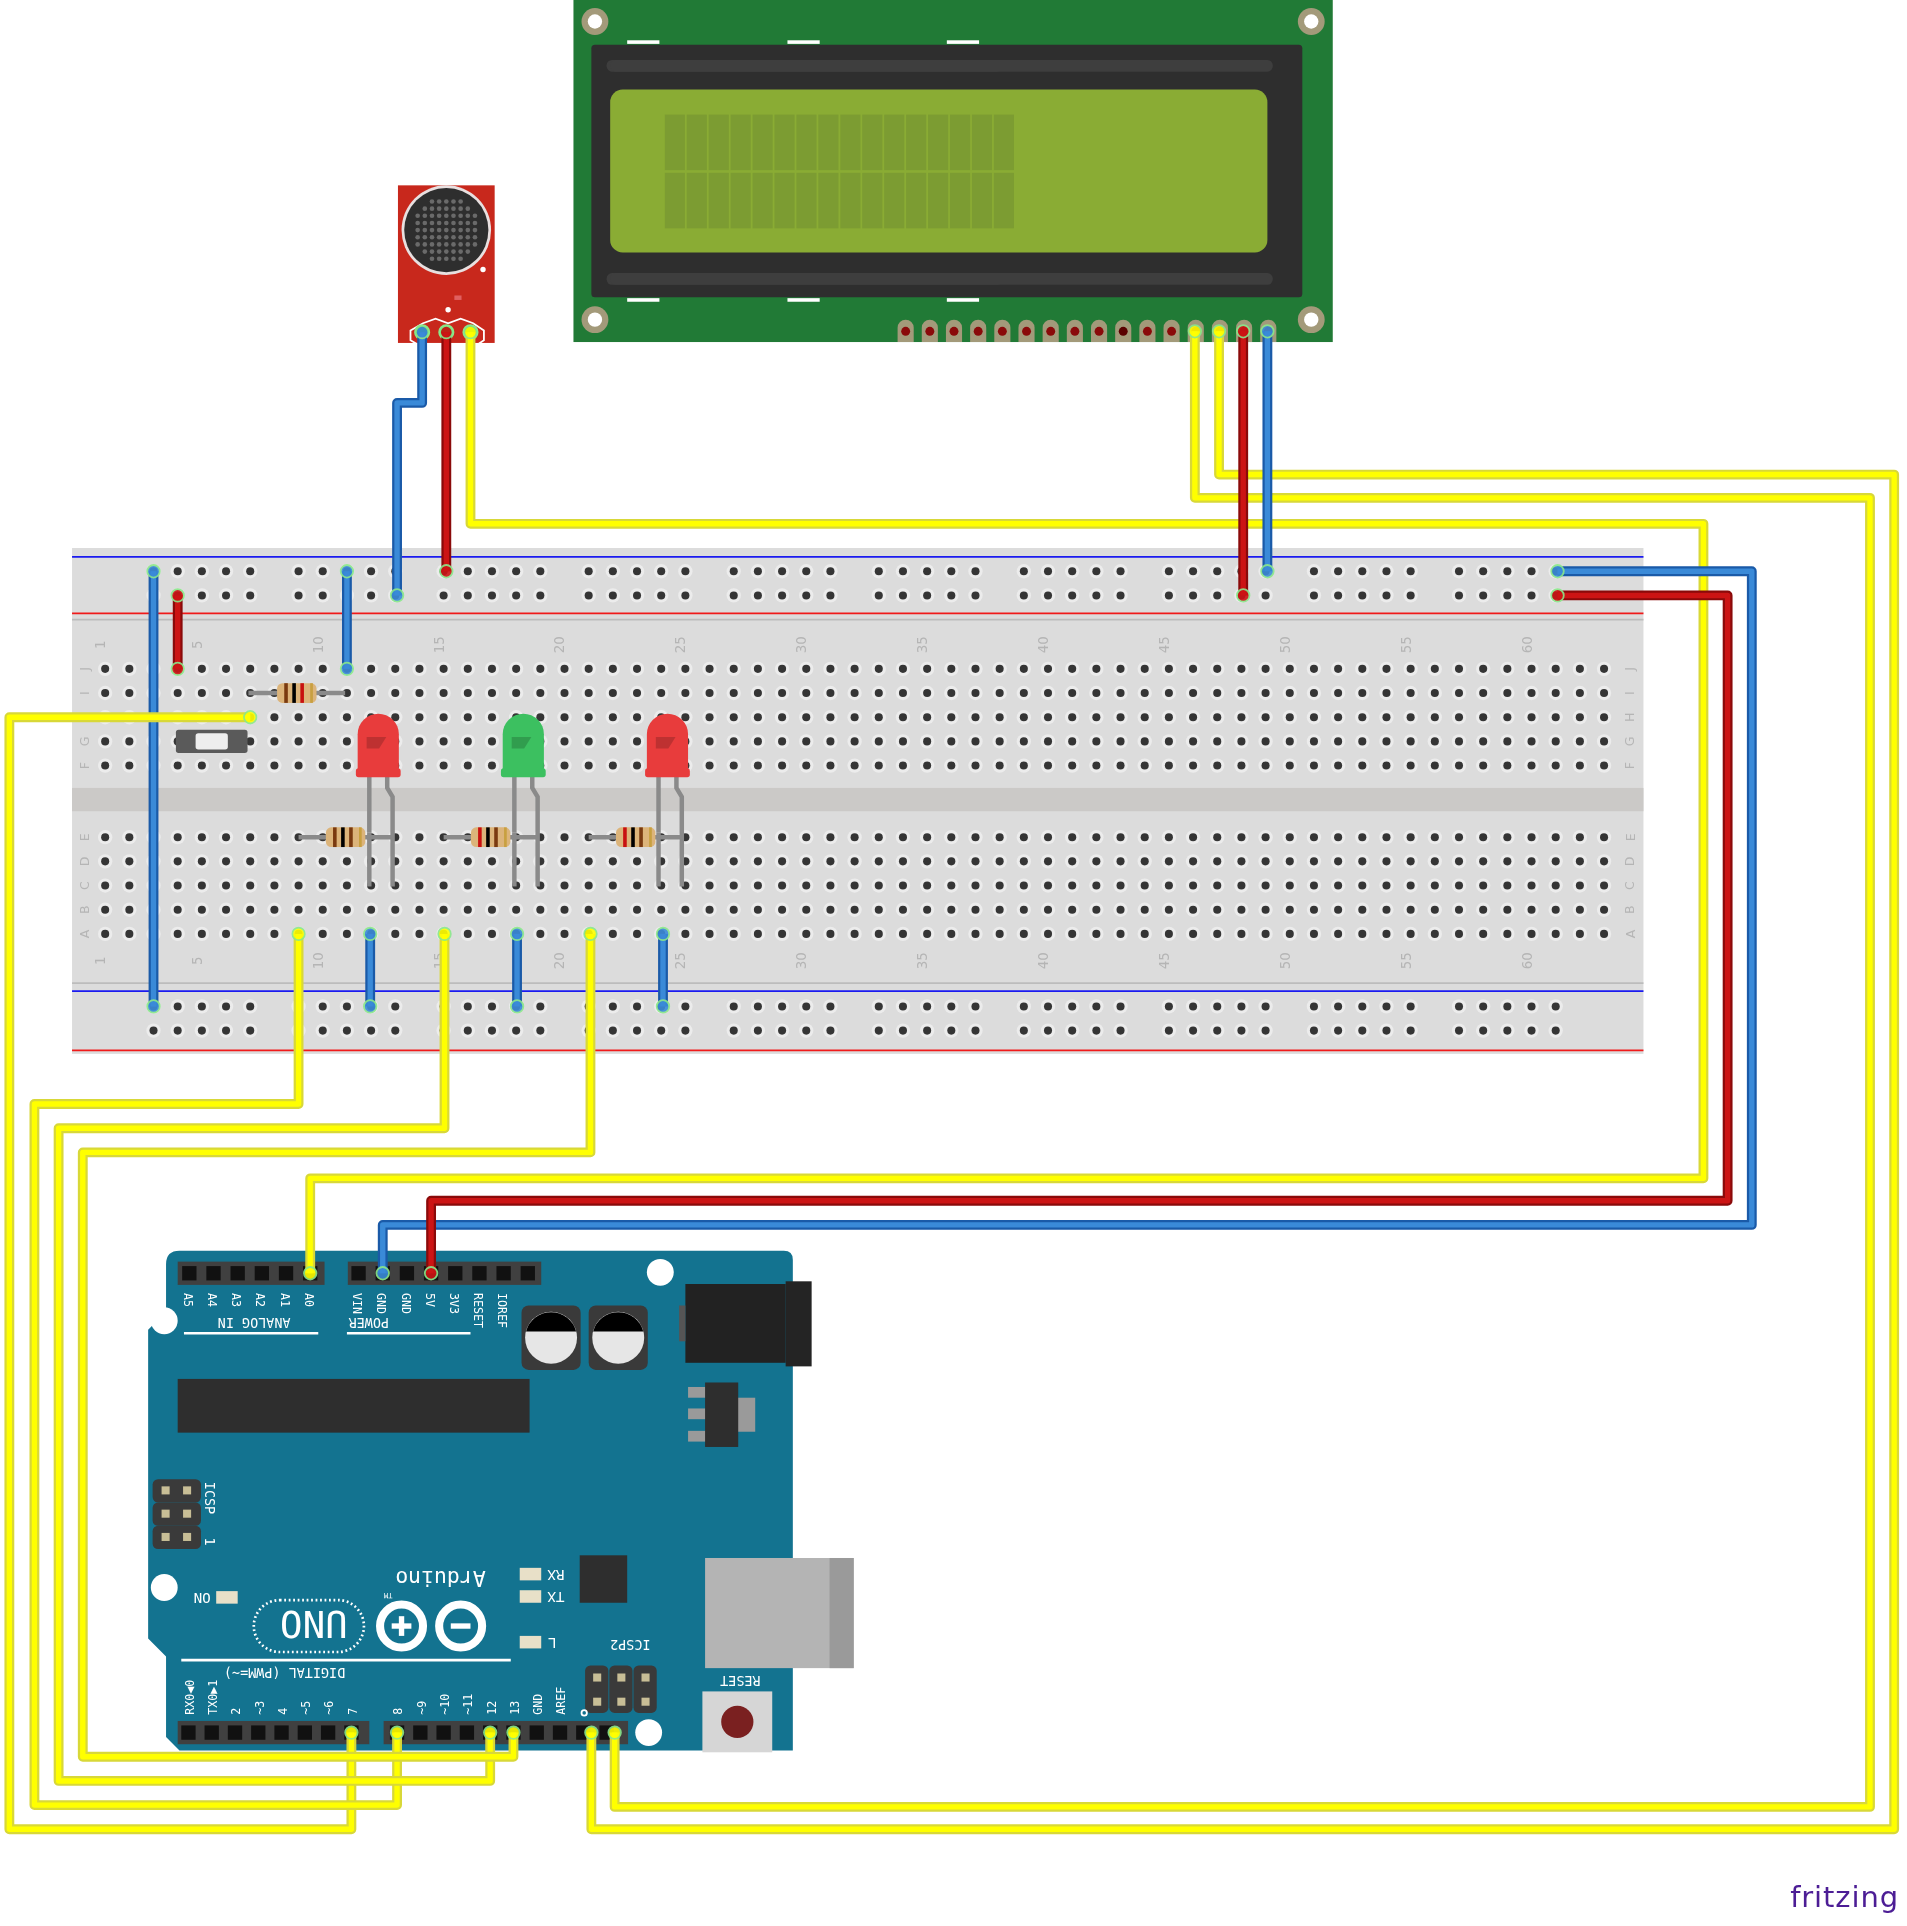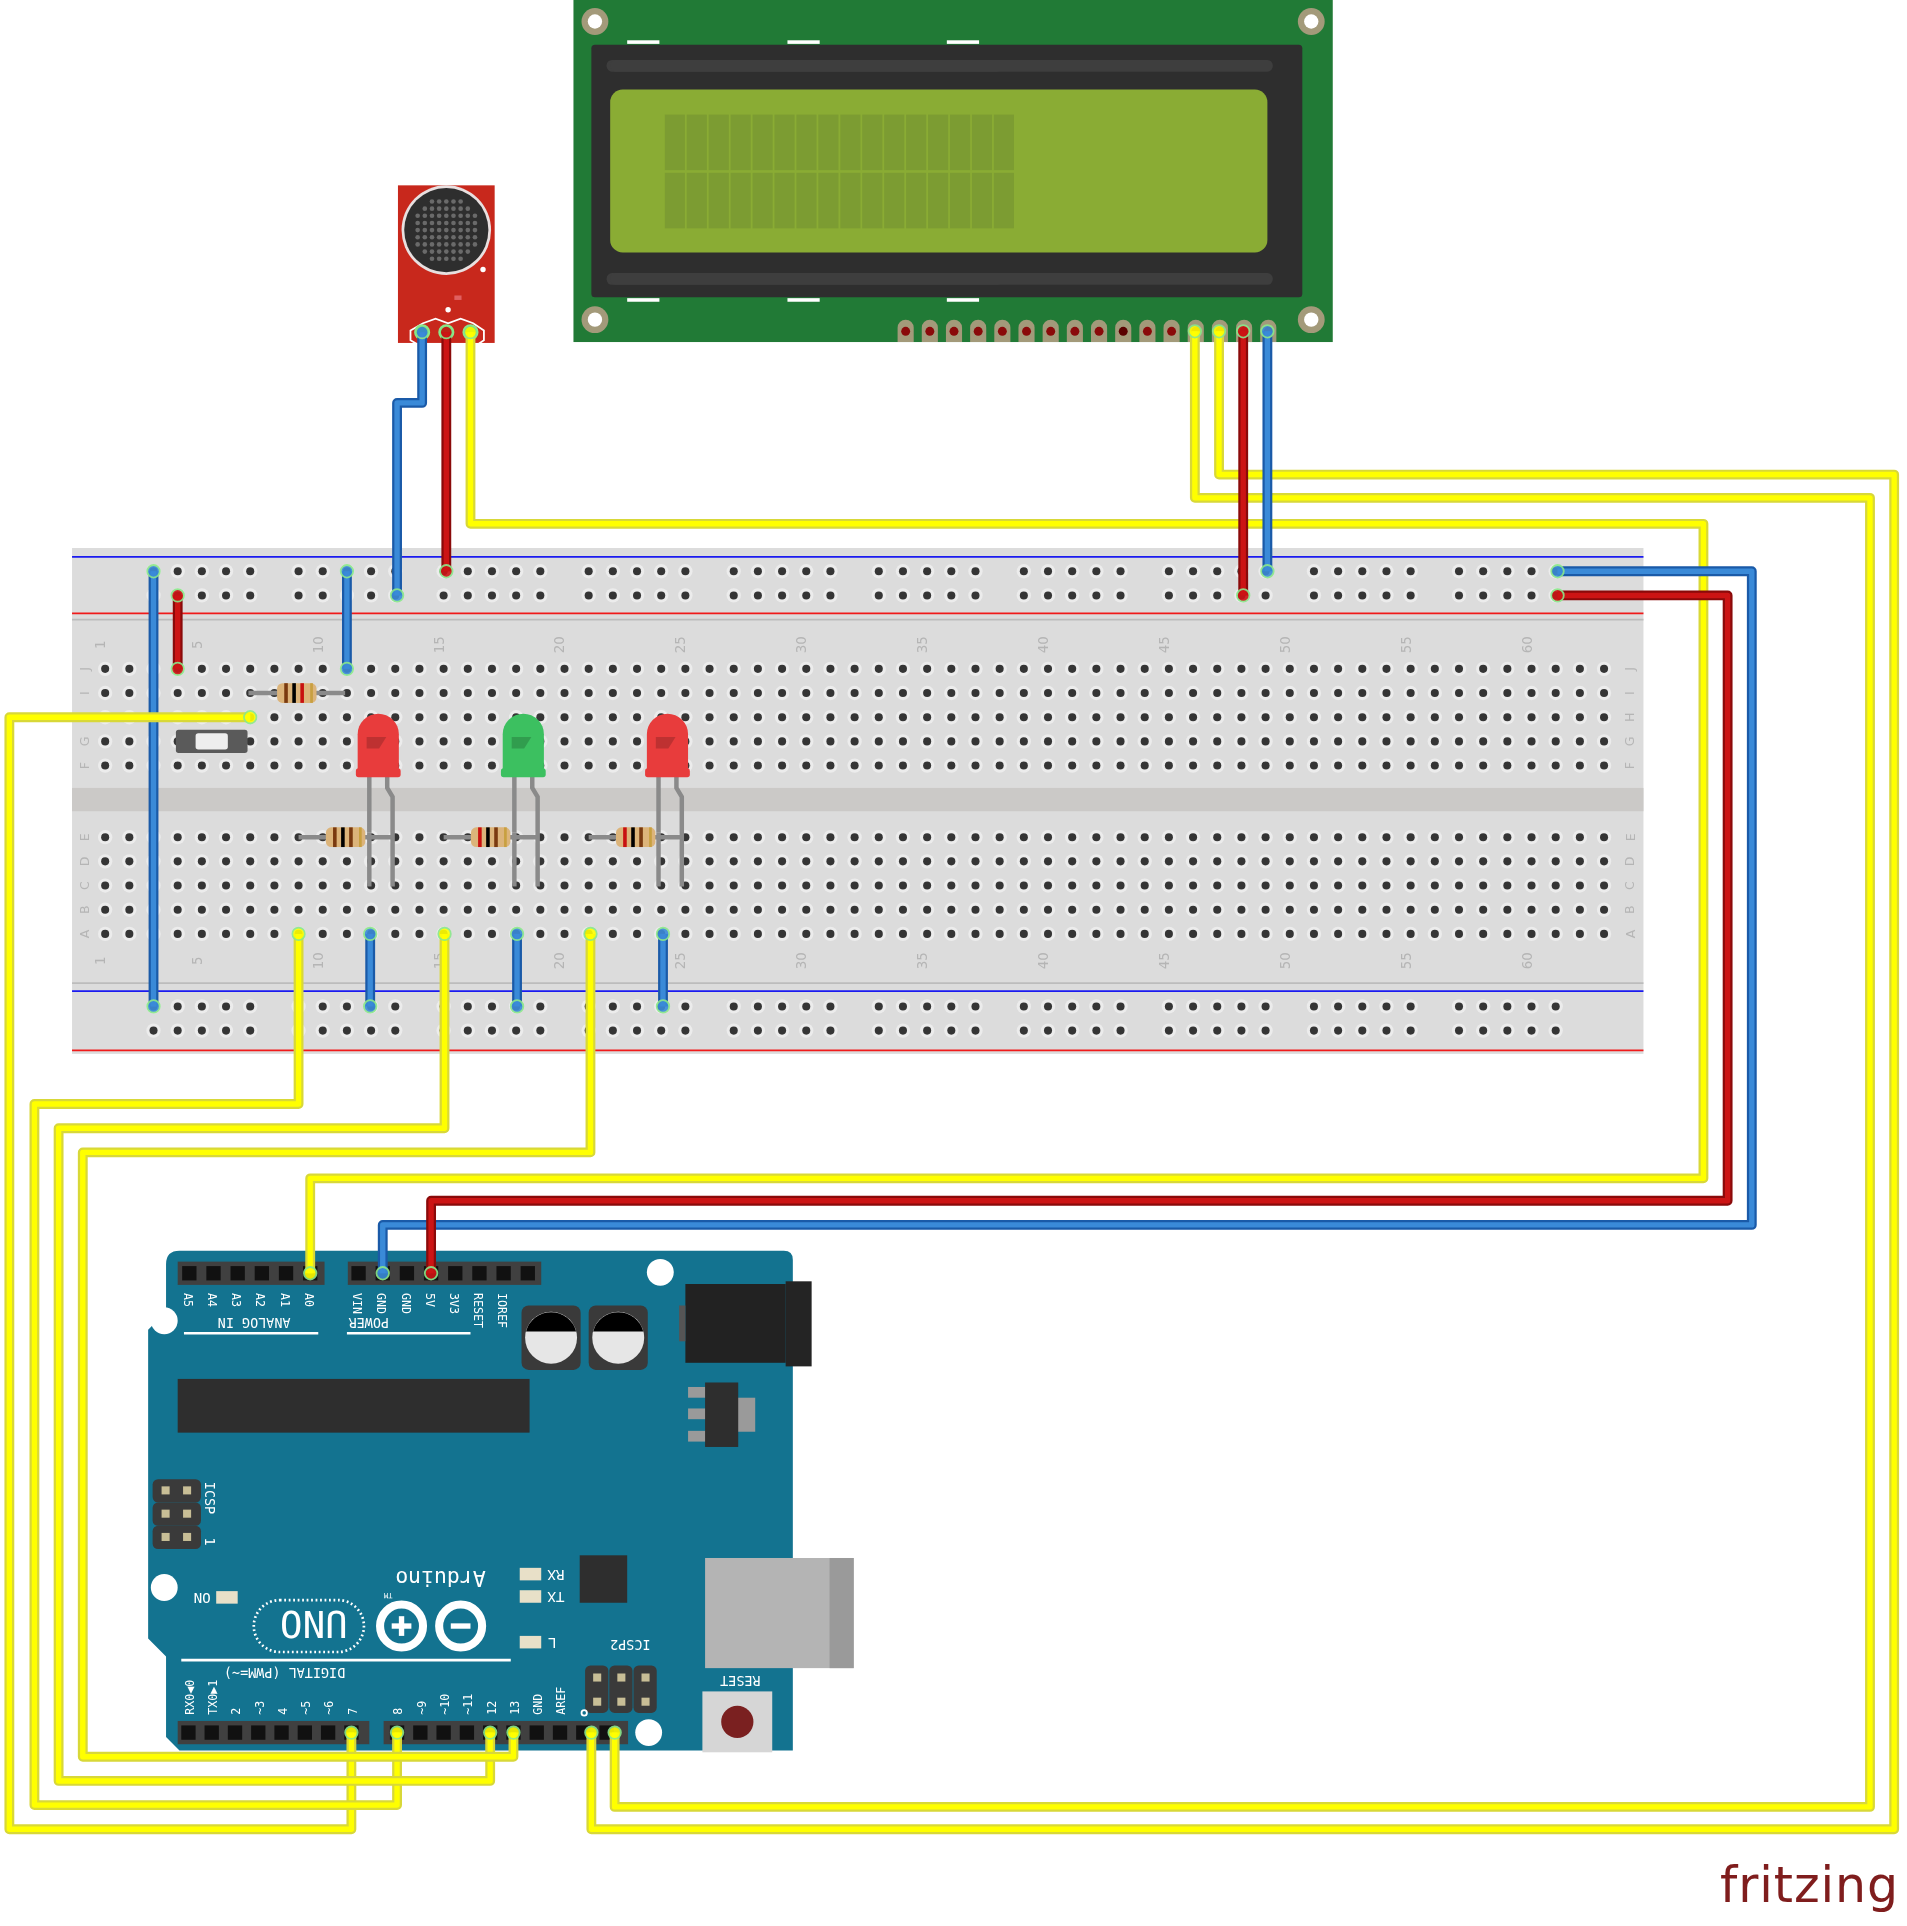--- a/index.html
+++ b/index.html
@@ -1,20 +1,20 @@
 <!DOCTYPE html>
 <html style="font-size:14.3px"><head>
 <meta charset="utf-8">
 <style>
   html,body{margin:0;padding:0;background:#ffffff;}
   body{width:1908px;height:1926px;position:relative;overflow:hidden;font-family:"DejaVu Sans Mono",monospace;}
   #canvas{position:absolute;left:0;top:0;}
   .lbl{font-family:"DejaVu Sans Mono",monospace;fill:#ffffff;}
   .bblbl{font-family:"DejaVu Sans",sans-serif;fill:#b5b5b5;}
-  #fritzing-logo{position:absolute;right:9px;bottom:12.5px;font-family:"DejaVu Sans",sans-serif;font-size:49px;color:#7f1d1d;letter-spacing:0.9px;}
+  #fritzing-logo{position:absolute;right:9px;bottom:12.5px;font-family:"DejaVu Sans",sans-serif;font-size:29px;color:#4c1d95;letter-spacing:0.9px;}
 </style>
 </head>
 <body>
 
 <svg id="canvas" width="1908" height="1926" viewBox="0 0 2130 2151" xmlns="http://www.w3.org/2000/svg">
 
   <g>
     <rect x="80" y="612" width="1755" height="565" fill="#dcdcdc"></rect>
     <line x1="80" y1="622" x2="1835" y2="622" stroke="#1a1af0" stroke-width="2"></line>
     <line x1="80" y1="685" x2="1835" y2="685" stroke="#f01a1a" stroke-width="2"></line>

